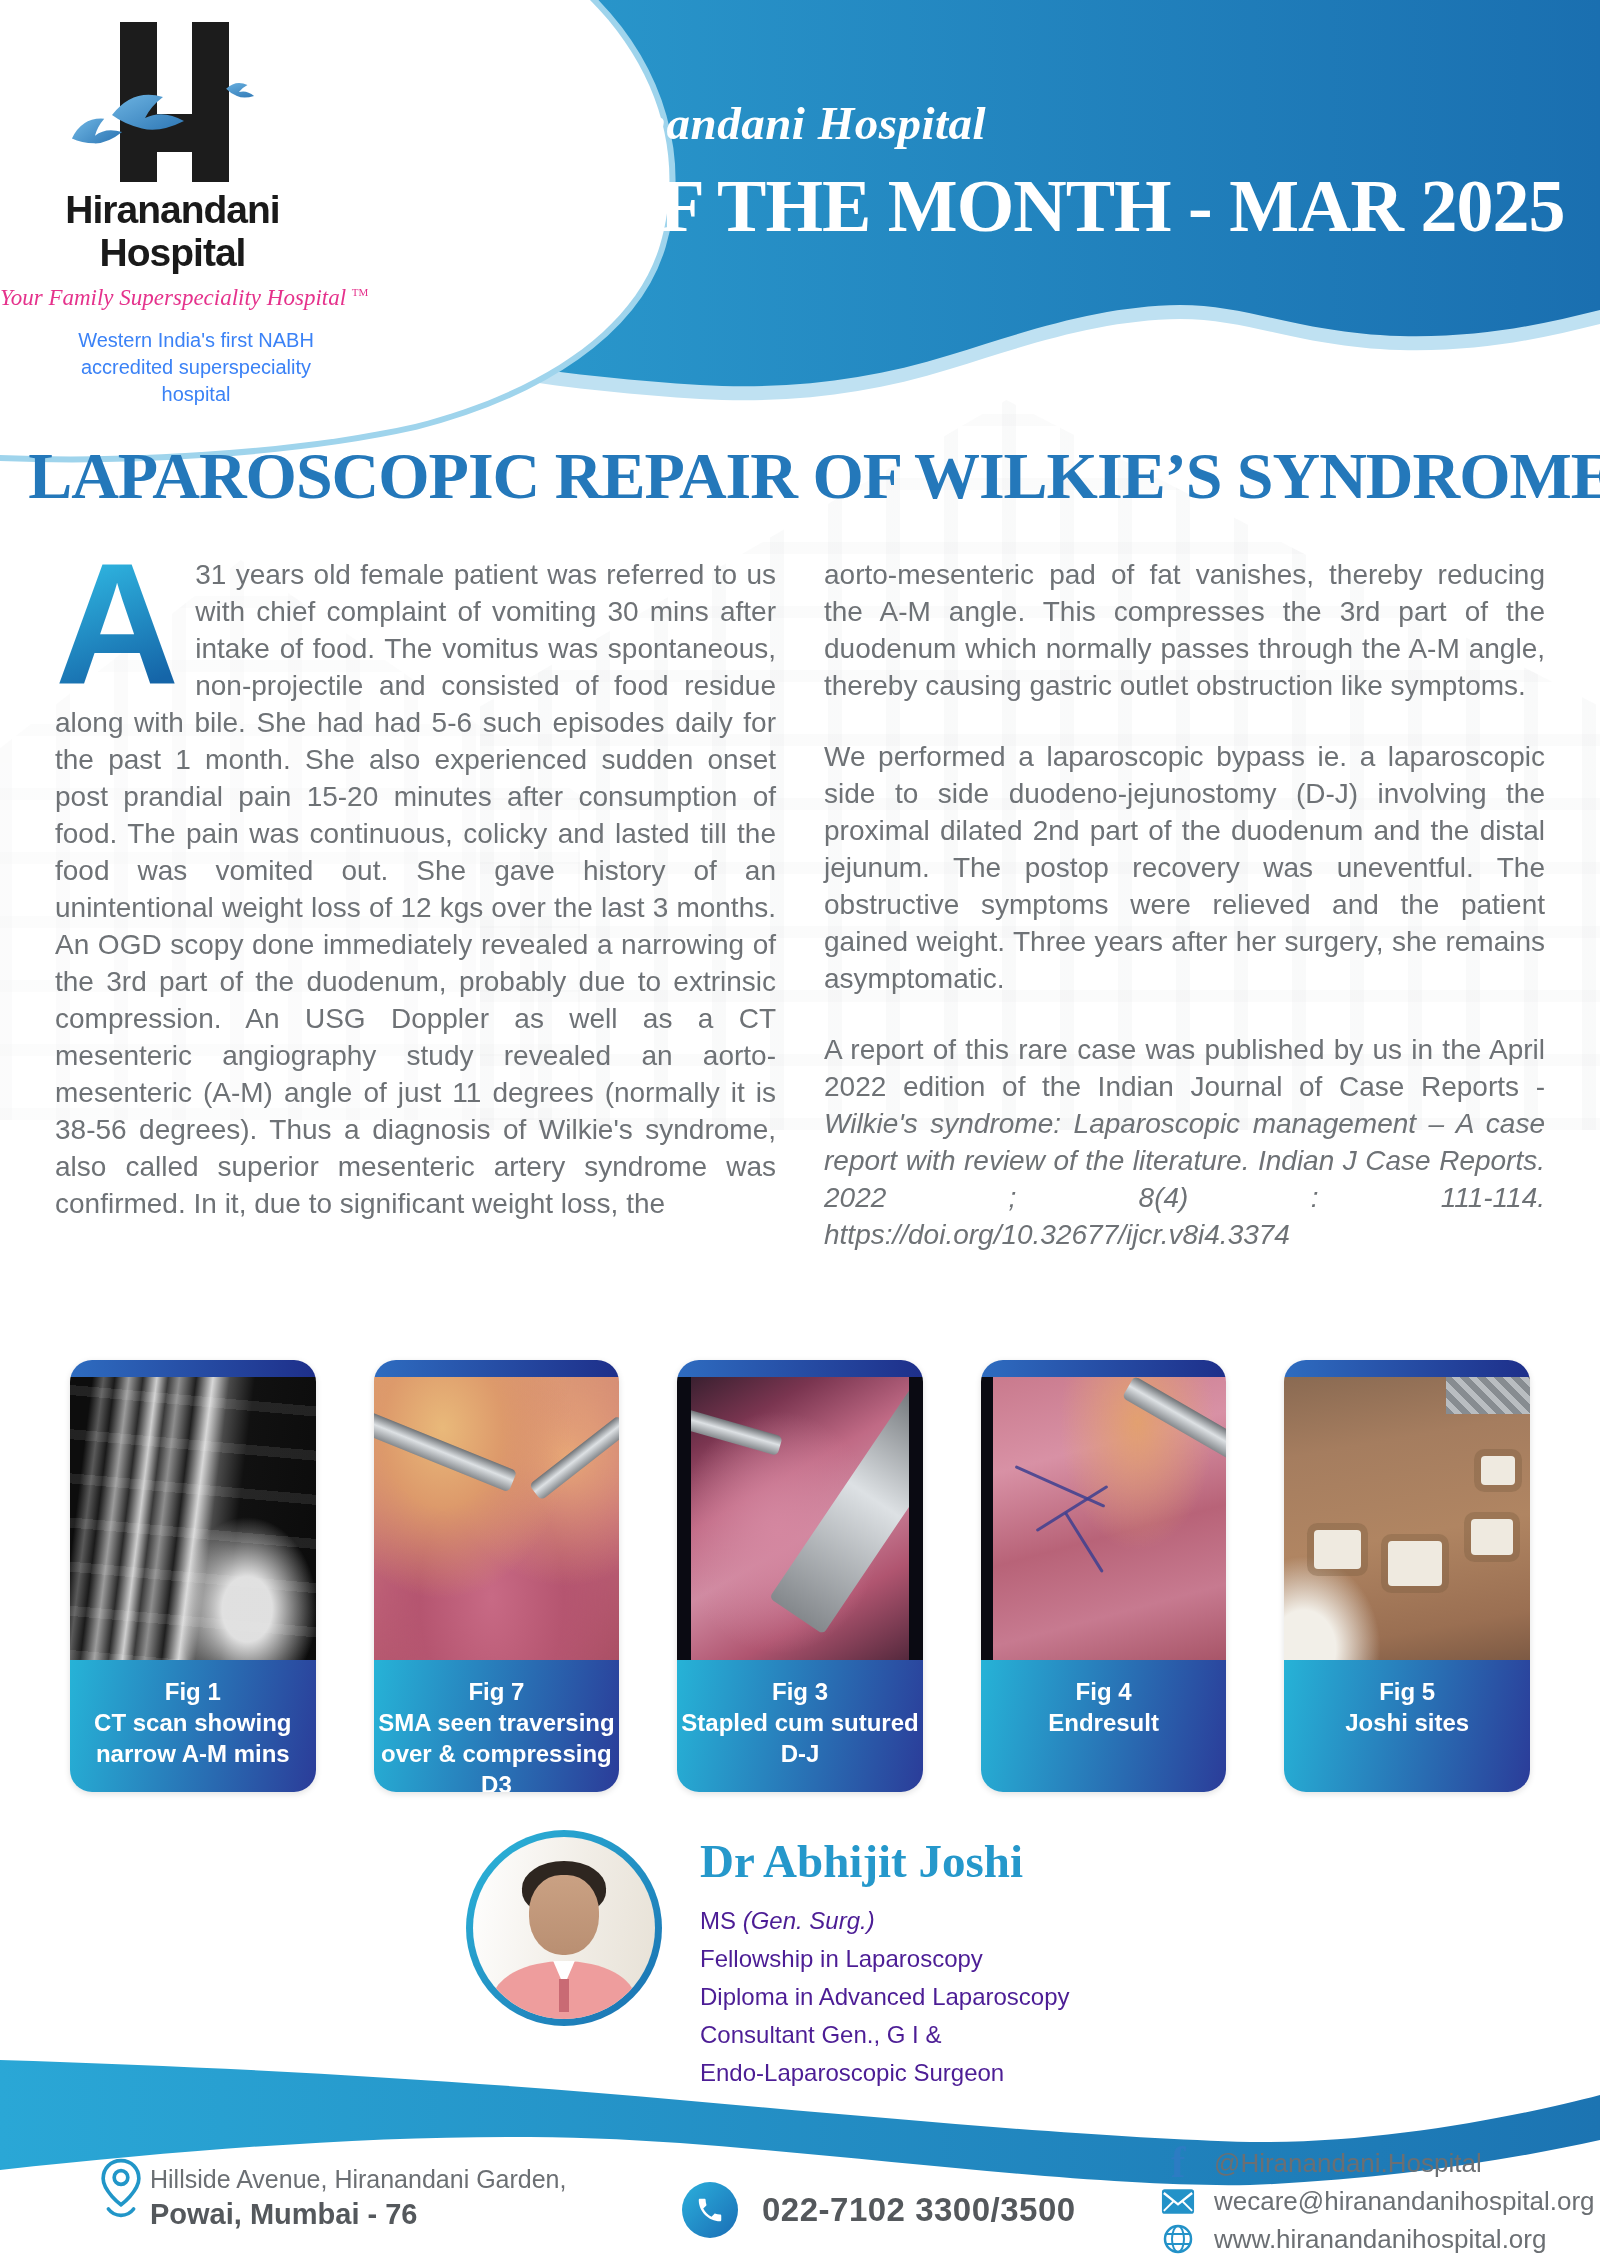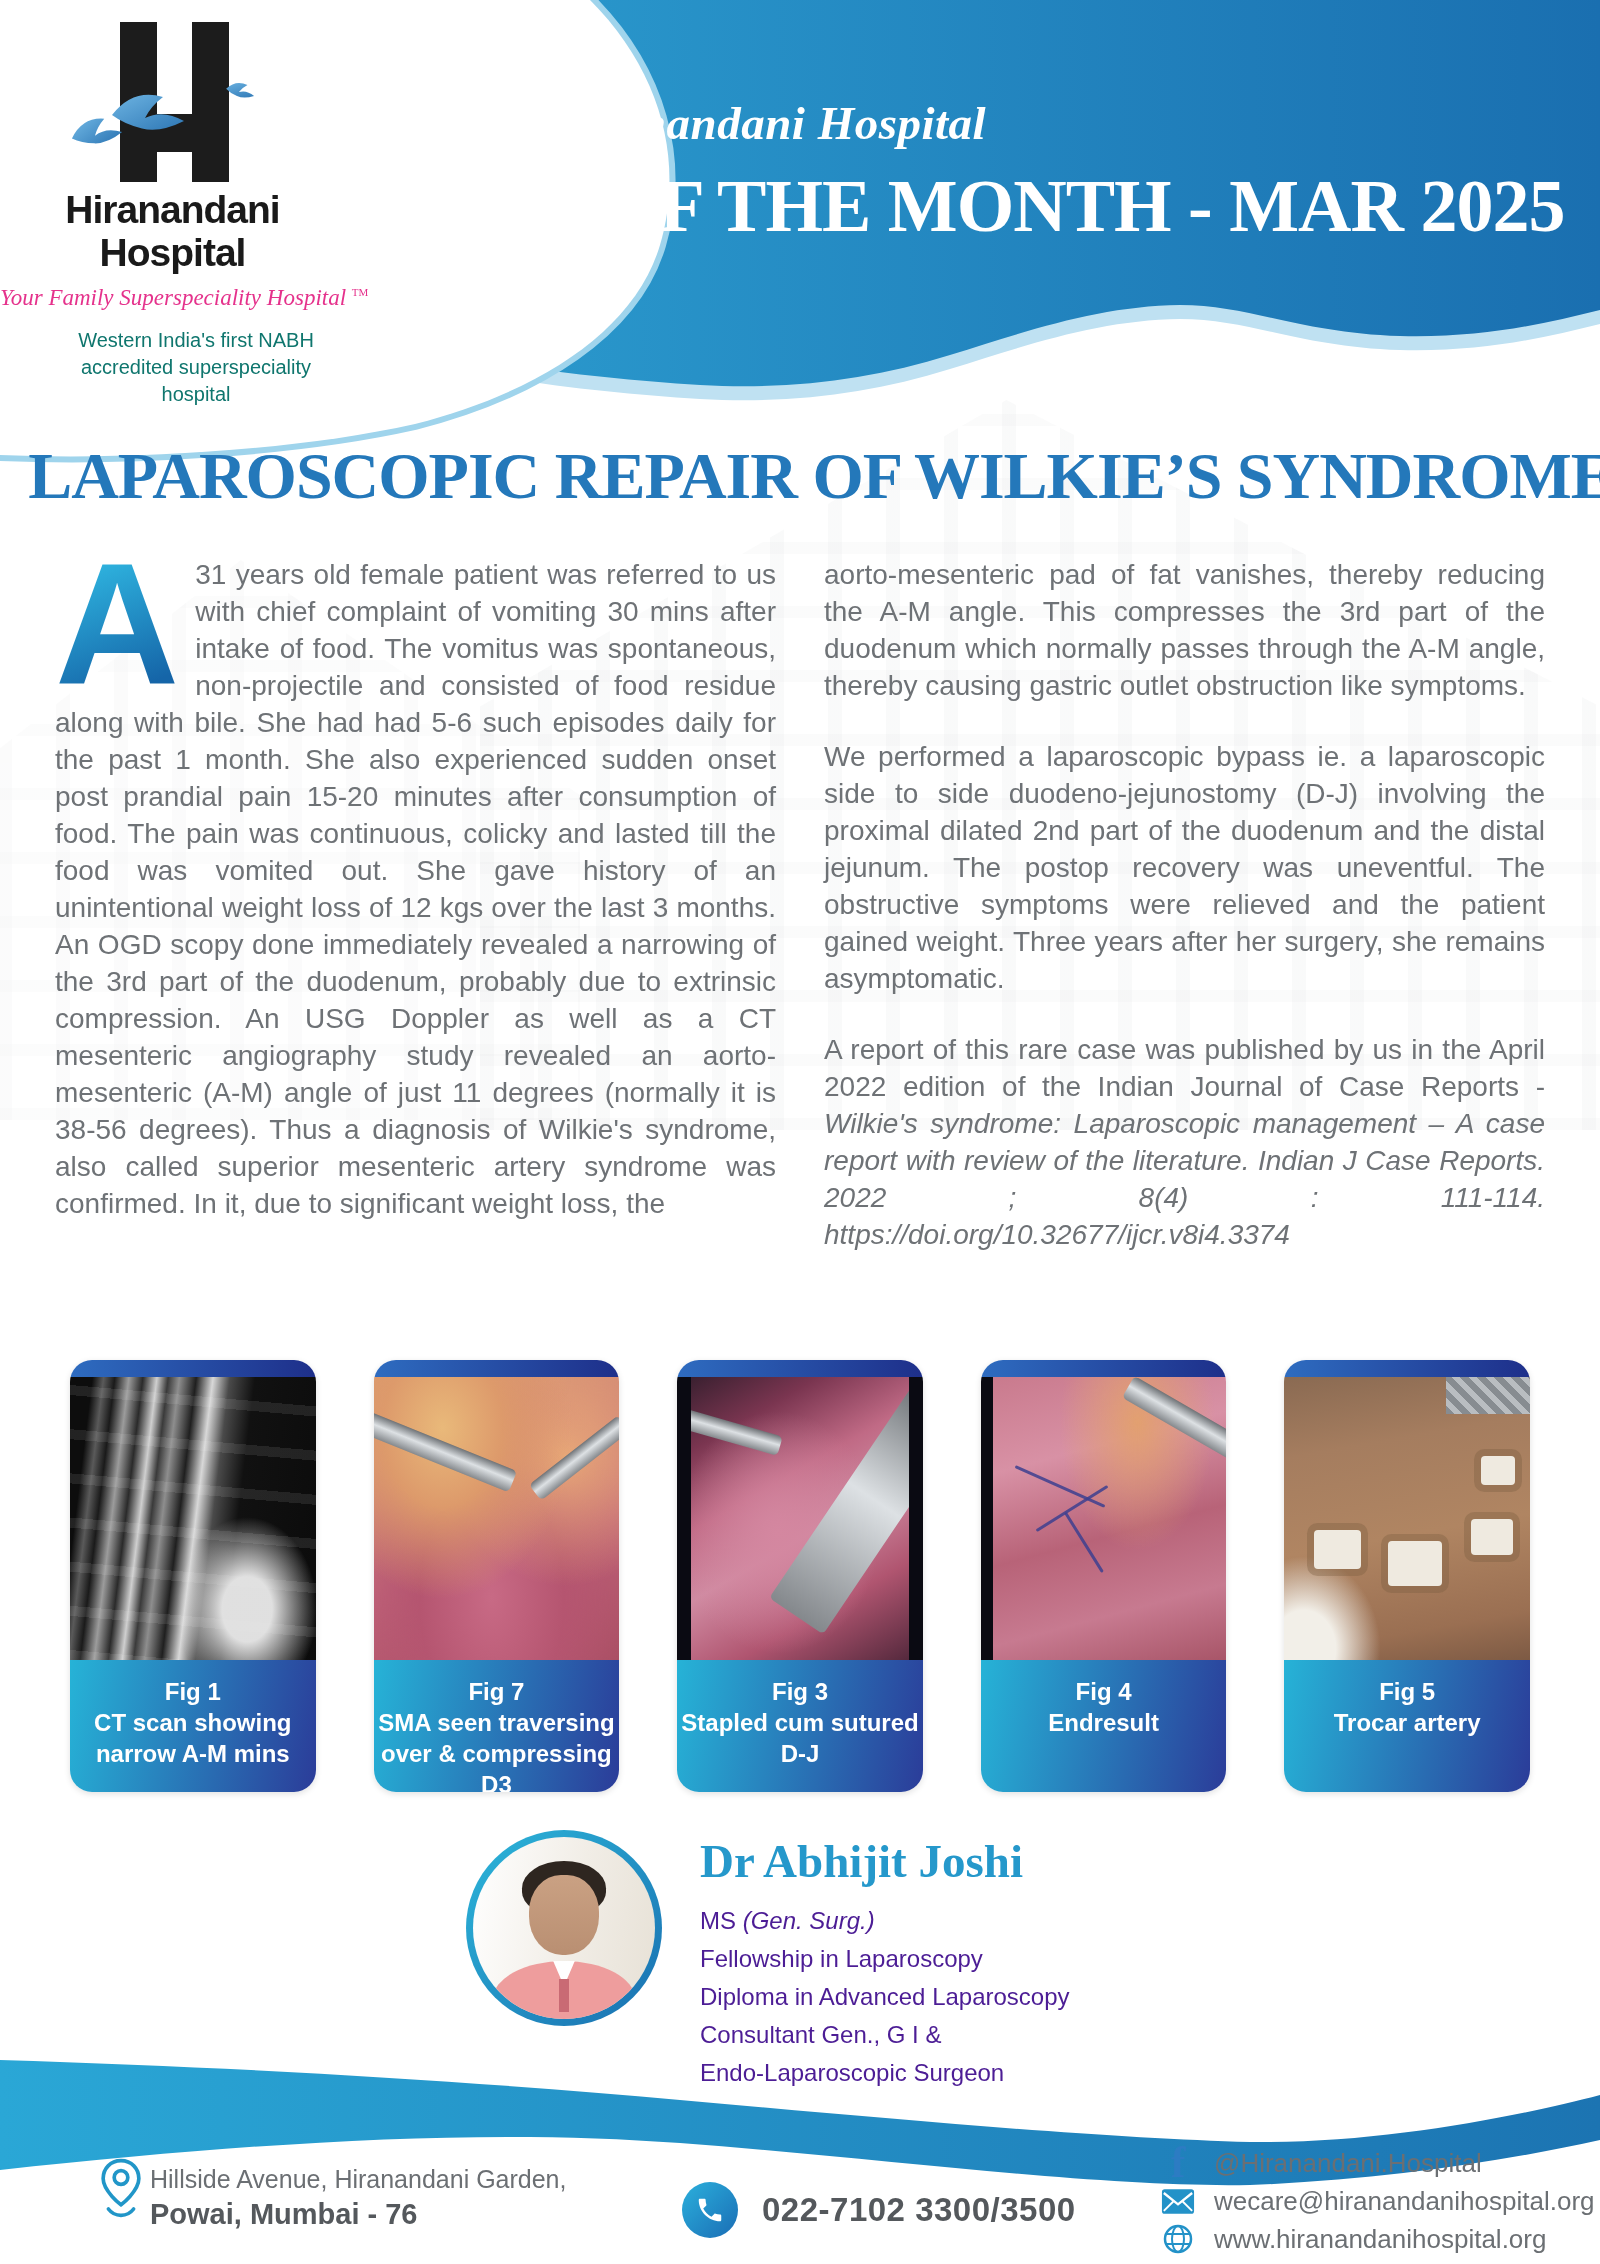--- a/index.html
+++ b/index.html
@@ -12,21 +12,21 @@
   .header-svg { position:absolute; top:0; left:0; width:1600px; height:470px; }
   .logo-block { position:absolute; top:22px; left:0; width:345px; text-align:center; }
   .hmark { position:relative; width:150px; height:165px; margin:0 auto; }
   .hbar { position:absolute; top:0; width:37px; height:160px; background:#1c1c1c; }
   .hbar.left { left:22px; } .hbar.right { left:94px; }
   .hcross { position:absolute; top:92px; left:52px; width:50px; height:38px; background:#1c1c1c; }
   .birds { position:absolute; top:38px; left:-38px; width:230px; height:130px; }
   .logo-name { font-weight:bold; color:#1a1a1a; font-size:39px; line-height:41px; letter-spacing:-1px; margin-top:2px; }
   .logo-tagline { margin-top:12px; font-family:"Liberation Serif", serif; font-style:italic; font-size:23px; color:#e5328c; white-space:nowrap; }
   .logo-tagline .tm { font-size:11px; vertical-align:super; font-style:normal; }
-  .logo-nabh { margin-top:16px; font-size:20px; line-height:27px; color:#0f766e;margin-left:47px; }
+  .logo-nabh { margin-top:16px; font-size:20px; line-height:27px; color:#3b82f6;margin-left:47px; }
   .banner-text { position:absolute; left:392px; top:96px; color:#ffffff; font-family:"Liberation Serif", serif; }
   .banner-line1 { font-weight:bold; font-size:47px; letter-spacing:0.5px;font-style:italic; }
   .banner-line2 { font-weight:bold; font-size:74px; letter-spacing:-1px; margin-top:14px; white-space:nowrap; }
   
   .watermark { position:absolute; opacity:.5; pointer-events:none;
     background:
       repeating-linear-gradient(90deg, rgba(150,156,163,.10) 0 14px, transparent 14px 58px),
       repeating-linear-gradient(0deg, rgba(150,156,163,.08) 0 12px, transparent 12px 64px);
     clip-path:polygon(47% 0%, 100% 42%, 100% 100%, 0% 100%, 0% 42%);
   }
@@ -235,21 +235,21 @@
       <div class="fig-top"></div>
       <div class="fig-img fig5-img">
         <div class="cloth"></div>
         <div class="patch" style="width:19%;height:14%;left:12%;top:54%;"></div>
         <div class="patch" style="width:22%;height:16%;left:42%;top:58%;"></div>
         <div class="patch" style="width:17%;height:13%;left:76%;top:50%;"></div>
         <div class="patch" style="width:14%;height:10%;left:80%;top:28%;"></div>
       </div>
       <div class="fig-cap">
         <span class="cap-label">Fig 5</span>
-        <span>Trocar artery</span>
+        <span>Joshi sites</span>
       </div>
     </div>
 
   </div>
 
   <div class="avatar-ring">
     <div class="avatar-photo">
       <div class="av-hair"></div>
       <div class="av-face"></div>
       <div class="av-shirt"></div>

